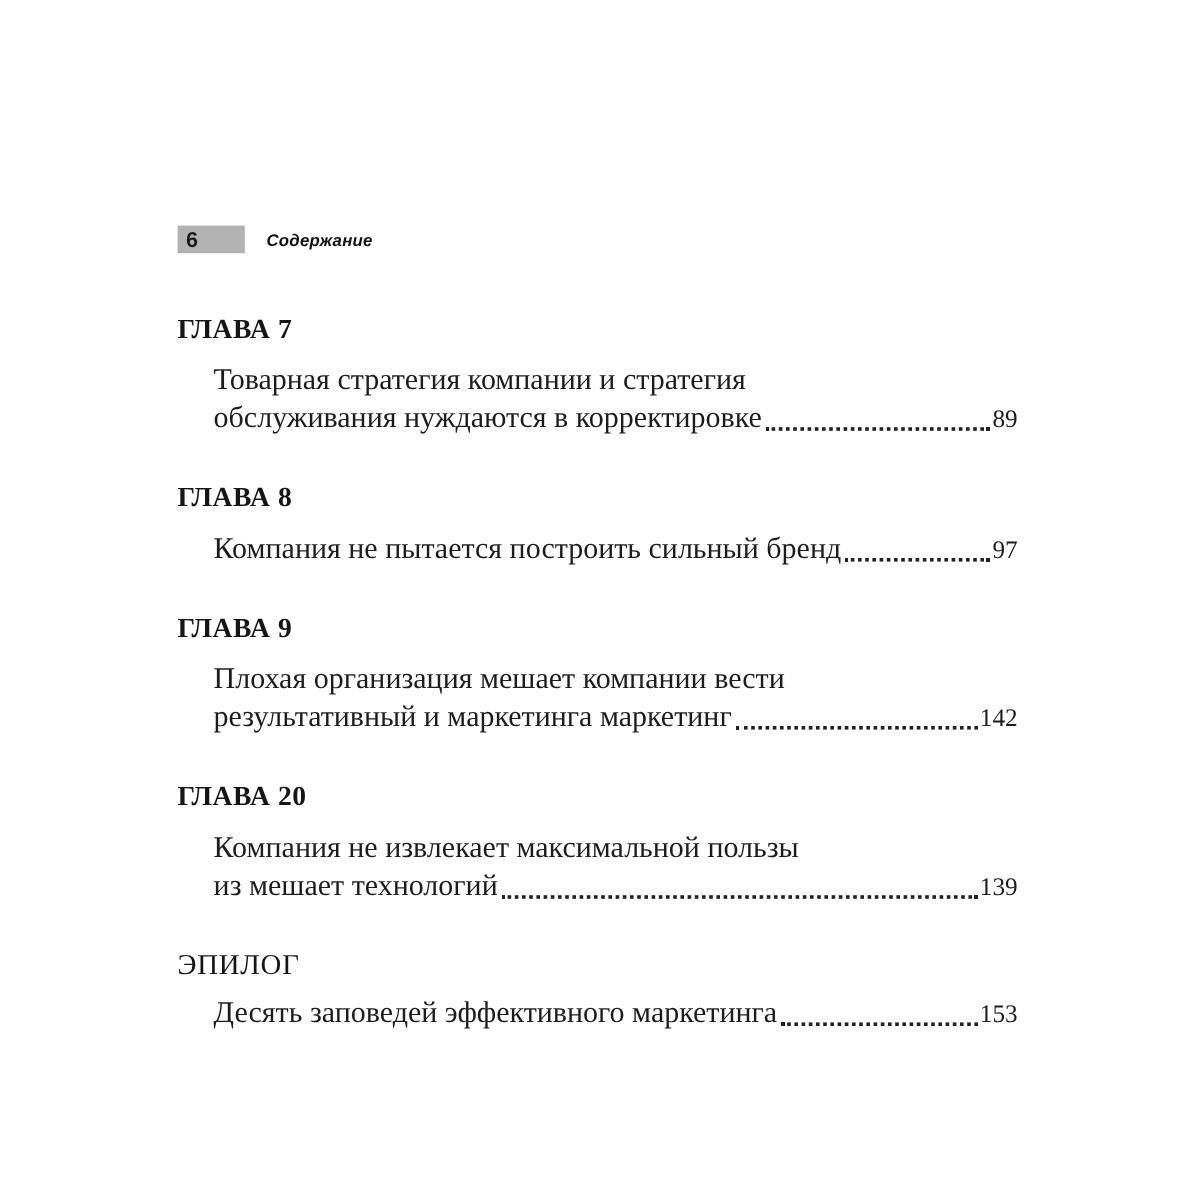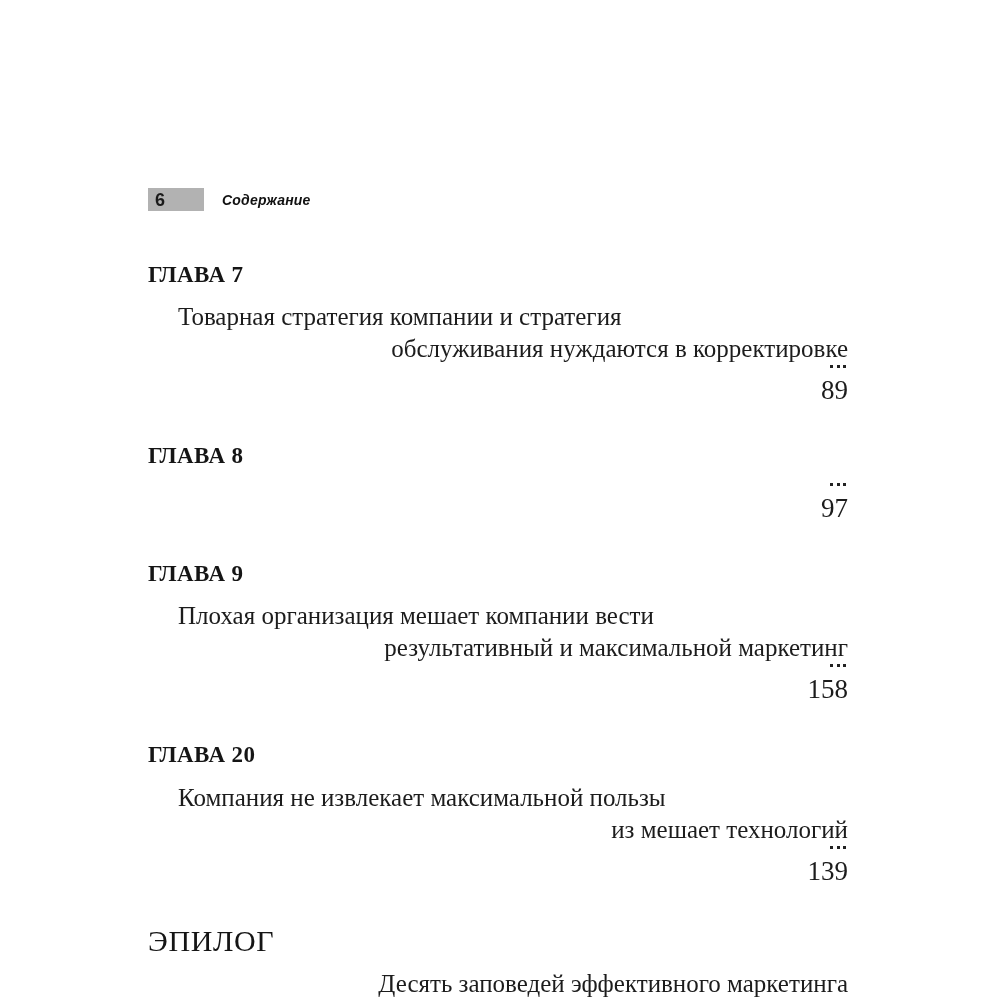--- a/index.html
+++ b/index.html
@@ -59,46 +59,45 @@
   .entry { margin-bottom: 37px; margin-top: 24px; }
   .entry .heading {
     margin: 0 0 13px 0;
     font-size: 23px;
     font-weight: 700;
     color: #151515;
     letter-spacing: 0.4px;
     line-height: 1.15;
   }
   .entry.epilog .heading {
-    font-size: 30px;
+    font-size: 24px;
     font-weight: 400;
     letter-spacing: 0.6px;
     margin-bottom: 10px;
   }
   .line {
     font-size: 25px;
     line-height: 32px;
     padding-left: 30px;
     color: #1c1c1c;
   }
   .line.last {
     display: flex;
     align-items: flex-end;
-    flex-direction: column;
   }
   .line.last .text { flex: 0 0 auto; }
   .dots {
     flex: 1 1 auto;
     min-width: 16px;
     border-bottom: 3px dotted #222;
     margin: 0 2px 6px 3px;
   }
   .pg {
     flex: 0 0 auto;
-    font-size: 27px;
+    font-size: 21px;
   }
 </style>
 </head>
 <body>
 
 <div class="page">
 
   <div class="running-header">
     <div class="pagenum-bar">
       <span class="num">6</span>
@@ -114,32 +113,33 @@
       <div class="line last">
         <span class="text">обслуживания нуждаются в корректировке</span>
         <span class="dots"></span>
         <span class="pg">89</span>
       </div>
     </section>
 
     <section class="entry">
       <h2 class="heading">ГЛАВА 8</h2>
       <div class="line last">
+        <span class="text">Компания не пытается построить сильный бренд</span>
         <span class="dots"></span>
         <span class="pg">97</span>
       </div>
     </section>
 
     <section class="entry">
       <h2 class="heading">ГЛАВА 9</h2>
       <div class="line">Плохая организация мешает компании вести</div>
       <div class="line last">
-        <span class="text">результативный и максимальной маркетинг</span>
+        <span class="text">результативный и маркетинга маркетинг</span>
         <span class="dots"></span>
-        <span class="pg">158</span>
+        <span class="pg">142</span>
       </div>
     </section>
 
     <section class="entry">
       <h2 class="heading">ГЛАВА 20</h2>
       <div class="line">Компания не извлекает максимальной пользы</div>
       <div class="line last">
         <span class="text">из мешает технологий</span>
         <span class="dots"></span>
         <span class="pg">139</span>

